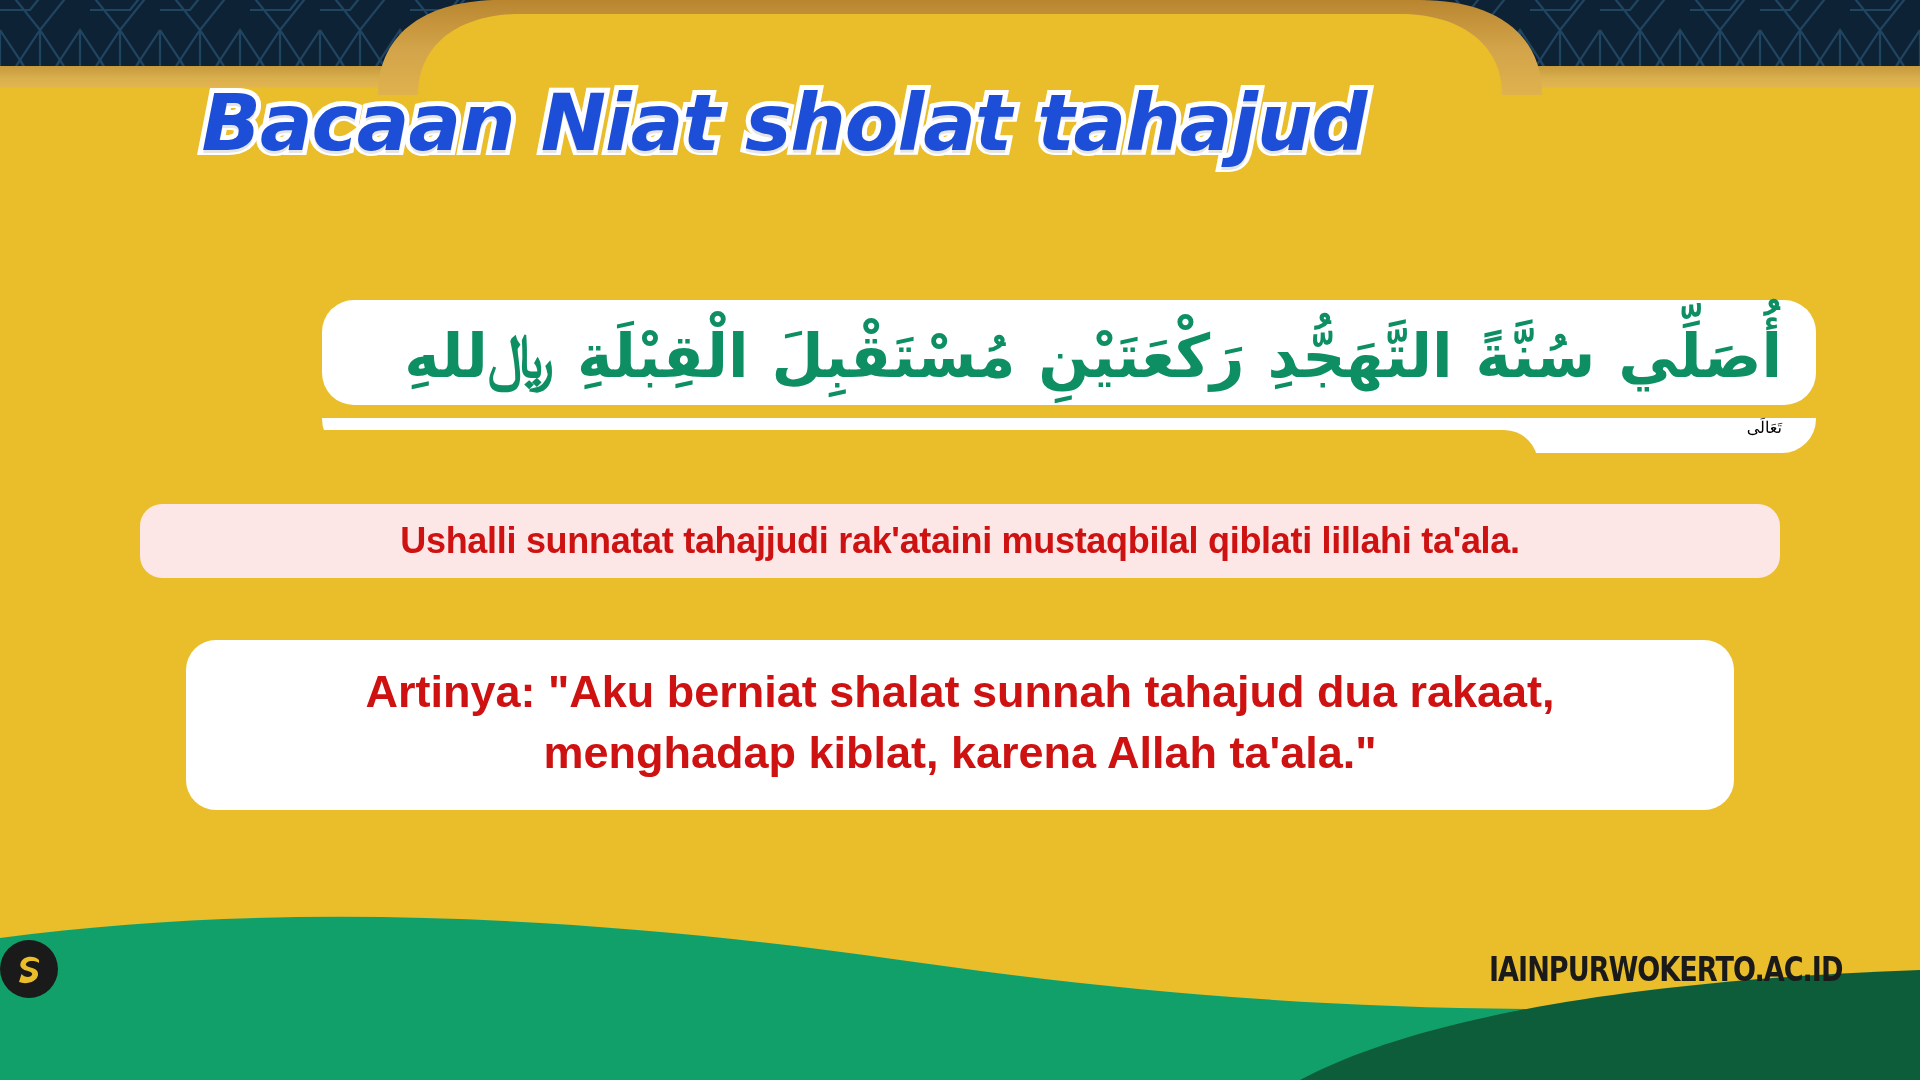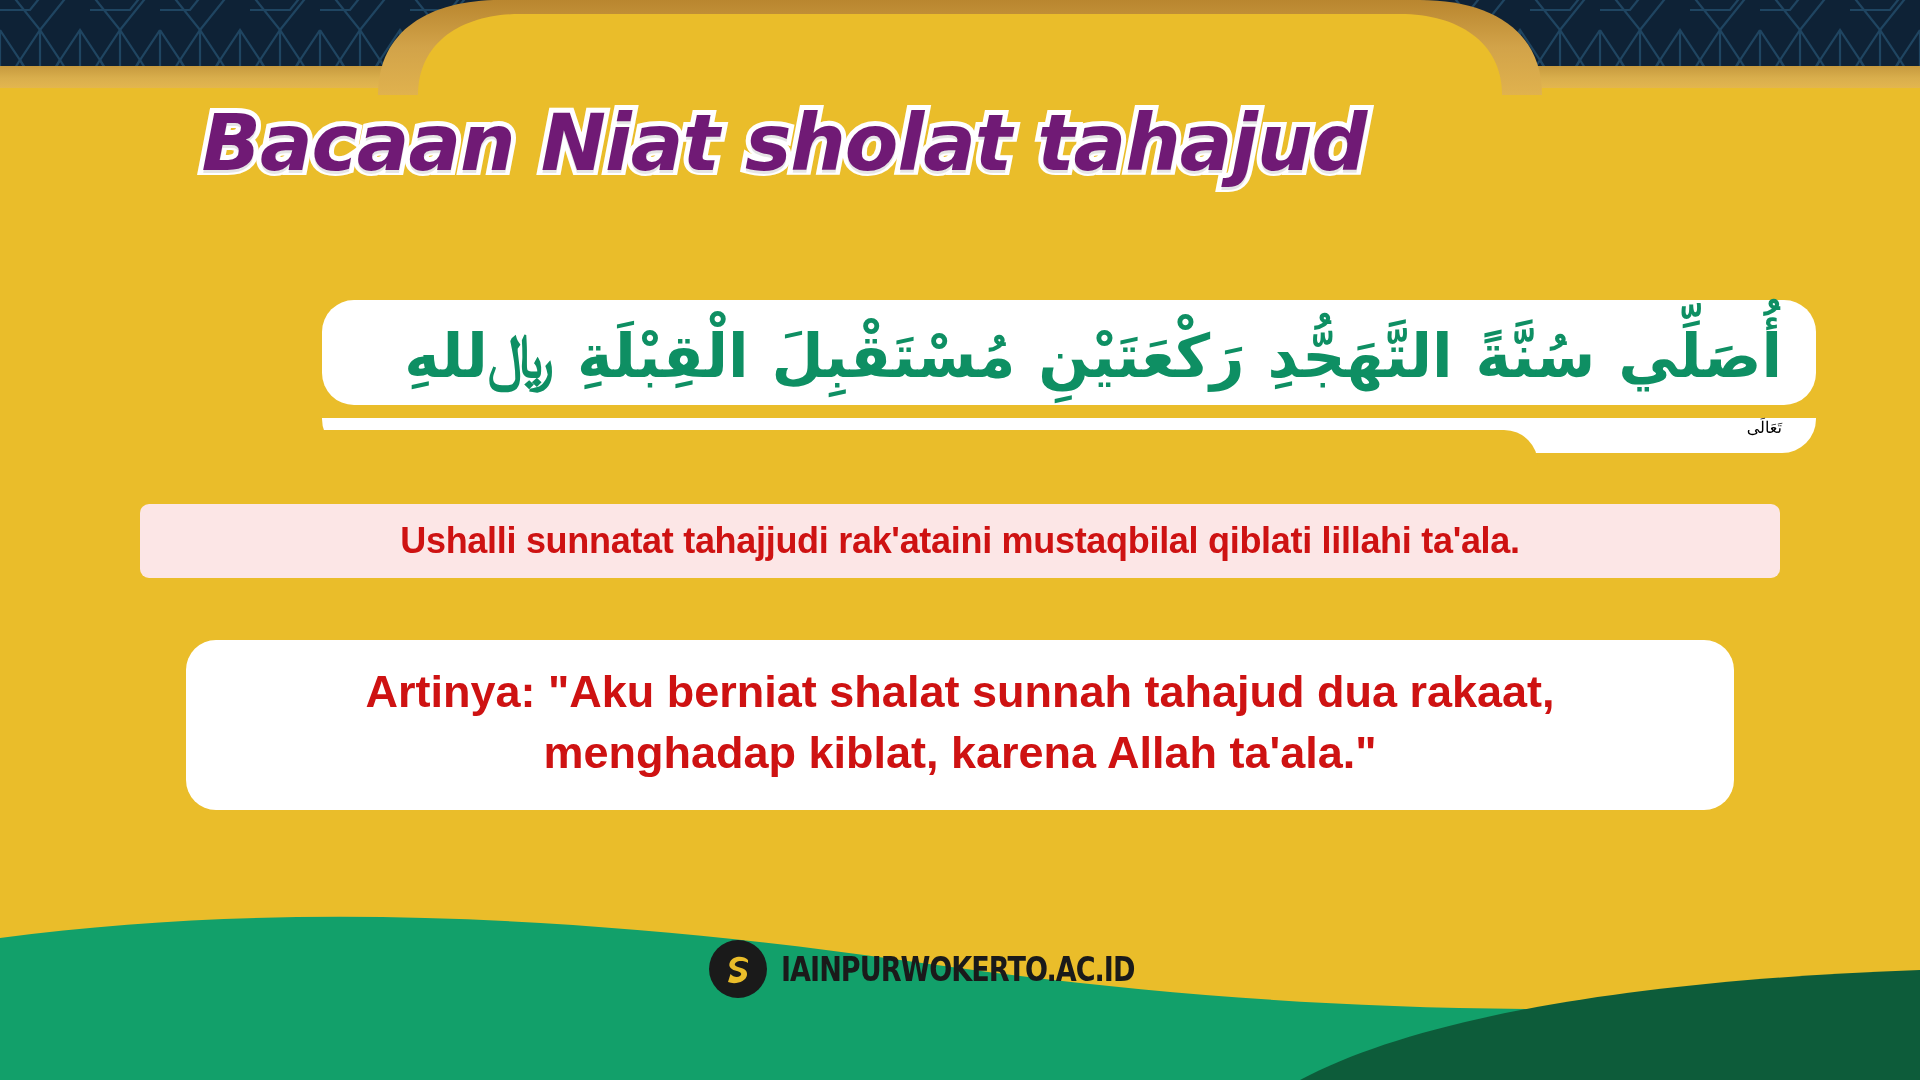--- a/index.html
+++ b/index.html
@@ -35,28 +35,28 @@
   }
   
   .archwrap {
     position:absolute; top:0; left:0; width:1920px; height:95px;
     overflow:hidden;
   }
 
   
   .title {
     position:absolute;
-    top:104px; left:0; width:1568px;
+    top:84px; left:0; width:1568px;
     text-align:center;
     font-family:"DejaVu Sans", sans-serif;
     font-size:78px;
     font-weight:bold;
     font-style:italic;
     letter-spacing:-1px;
-    color:#701a75;
+    color:#1d4ed8;
     -webkit-text-stroke:10px #ffffff;
     paint-order:stroke fill;
     white-space:nowrap;
     line-height:1;
     text-shadow:0 3px 0 rgba(0,0,0,.10);
   }
 
   
   .arabic-card {
     position:absolute;
@@ -102,21 +102,21 @@
     border-radius:0 34px 0 0;
     z-index:4;
   }
 
   
   .translit {
     position:absolute;
     left:140px; top:504px;
     width:1640px;
     background:#FCE6E6;
-    border-radius:9px;
+    border-radius:22px;
     padding:16px 26px;
     text-align:center;
     font-size:36px;
     font-weight:bold;
     color:#CE1212;
     letter-spacing:-.3px;
     z-index:6;
     white-space:nowrap;
   }
 
@@ -142,21 +142,21 @@
   
   .wavewrap {
     position:absolute; left:0; bottom:0; width:1920px; height:260px;
     z-index:1;
   }
 
   
   .footer {
     position:absolute;
     left:0; top:940px; width:1920px;
-    display:flex; align-items:center; justify-content:center;
+    display:flex; align-items:center; justify-content:space-between;
     gap:14px;
     z-index:7;
   }
   .logo-mark {
     width:58px; height:58px; border-radius:50%;
     background:#1A1A1A;
     display:flex; align-items:center; justify-content:center;
     flex:0 0 auto;
   }
   .logo-text {

